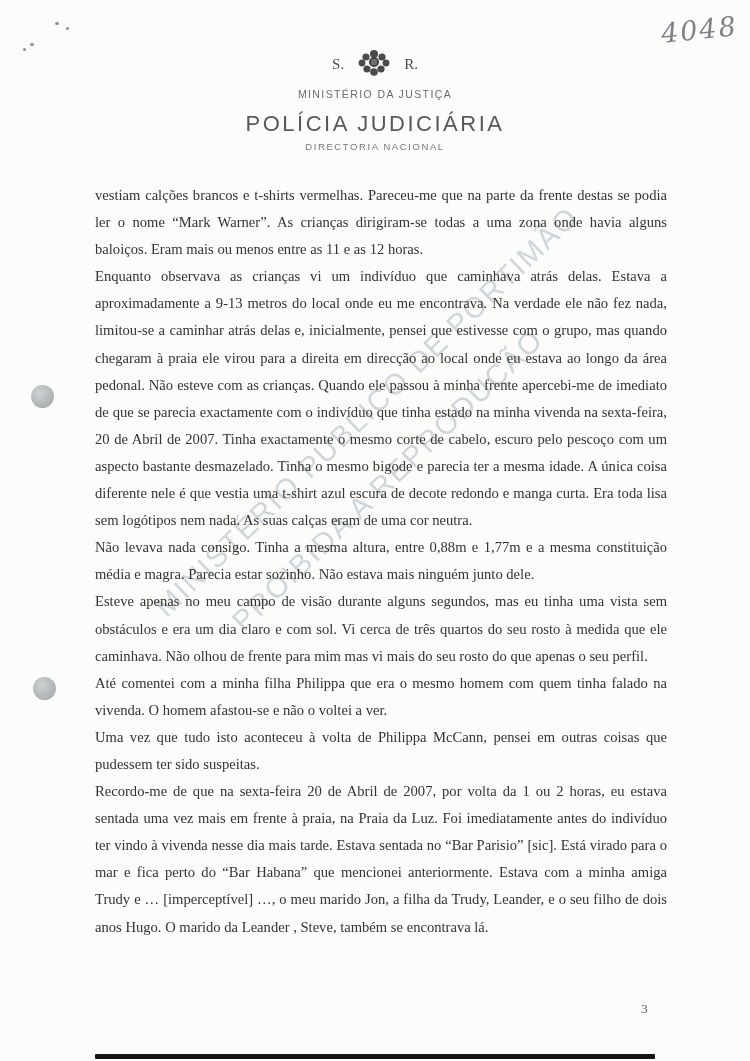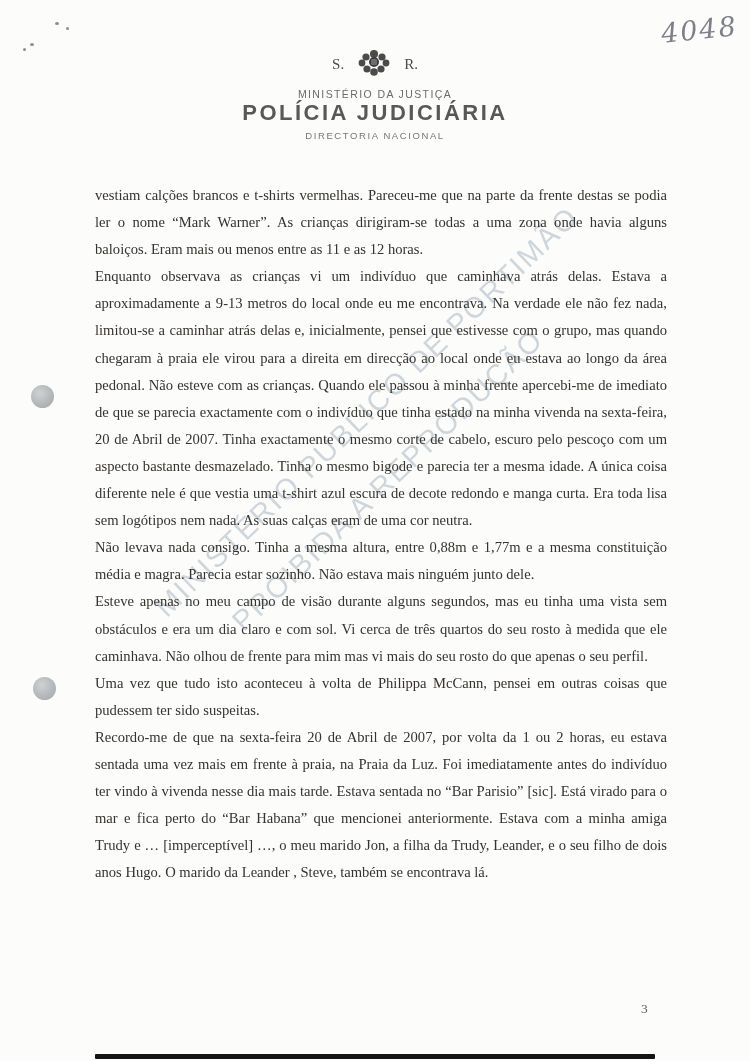--- a/index.html
+++ b/index.html
@@ -48,22 +48,23 @@
   .crest-initial{
     font-family:"Liberation Serif", serif;
     font-size:15px;color:#4c4c4c;
   }
   .crest{width:40px;height:36px;display:block;}
   .ministry{
     margin-top:4px;
     font-size:10.5px;letter-spacing:1.4px;color:#6b6b6b;text-align:center;
   }
   .pj-title{
+    margin-top:11px;
     font-size:22px;letter-spacing:2.5px;color:#585858;
-    font-weight:700;
+    font-weight:400;
   }
   .directoria{
     margin-top:4px;
     font-size:9.5px;letter-spacing:1.6px;color:#767676;
   }
   
   .watermark{
     position:absolute;left:118px;top:390px;width:510px;height:150px;
     transform:rotate(-44deg);
     text-align:center;
@@ -135,20 +136,21 @@
   <div class="watermark">
     <div>MINISTÉRIO PÚBLICO DE PORTIMÃO</div>
     <div>PROIBIDA A REPRODUÇÃO</div>
   </div>
 
   <div class="statement">
       <p>vestiam calções brancos e t-shirts vermelhas. Pareceu-me que na parte da frente destas se podia ler o nome “Mark Warner”. As crianças dirigiram-se todas a uma zona onde havia alguns baloiços. Eram mais ou menos entre as 11 e as 12 horas.</p>
       <p>Enquanto observava as crianças vi um indivíduo que caminhava atrás delas. Estava a aproximadamente a 9-13 metros do local onde eu me encontrava. Na verdade ele não fez nada, limitou-se a caminhar atrás delas e, inicialmente, pensei que estivesse com o grupo, mas quando chegaram à praia ele virou para a direita em direcção ao local onde eu estava ao longo da área pedonal. Não esteve com as crianças. Quando ele passou à minha frente apercebi-me de imediato de que se parecia exactamente com o indivíduo que tinha estado na minha vivenda na sexta-feira, 20 de Abril de 2007. Tinha exactamente o mesmo corte de cabelo, escuro pelo pescoço com um aspecto bastante desmazelado. Tinha o mesmo bigode e parecia ter a mesma idade. A única coisa diferente nele é que vestia uma t-shirt azul escura de decote redondo e manga curta. Era toda lisa sem logótipos nem nada. As suas calças eram de uma cor neutra.</p>
       <p>Não levava nada consigo. Tinha a mesma altura, entre 0,88m e 1,77m e a mesma constituição média e magra. Parecia estar sozinho. Não estava mais ninguém junto dele.</p>
       <p>Esteve apenas no meu campo de visão durante alguns segundos, mas eu tinha uma vista sem obstáculos e era um dia claro e com sol. Vi cerca de três quartos do seu rosto à medida que ele caminhava. Não olhou de frente para mim mas vi mais do seu rosto do que apenas o seu perfil.</p>
+      <p>Até comentei com a minha filha Philippa que era o mesmo homem com quem tinha falado na vivenda. O homem afastou-se e não o voltei a ver.</p>
       <p>Uma vez que tudo isto aconteceu à volta de Philippa McCann, pensei em outras coisas que pudessem ter sido suspeitas.</p>
       <p>Recordo-me de que na sexta-feira 20 de Abril de 2007, por volta da 1 ou 2 horas, eu estava sentada uma vez mais em frente à praia, na Praia da Luz. Foi imediatamente antes do indivíduo ter vindo à vivenda nesse dia mais tarde. Estava sentada no “Bar Parisio” [sic]. Está virado para o mar e fica perto do “Bar Habana” que mencionei anteriormente. Estava com a minha amiga Trudy e … [imperceptível] …, o meu marido Jon, a filha da Trudy, Leander, e o seu filho de dois anos Hugo. O marido da Leander , Steve, também se encontrava lá.</p>
     </div>
 
   <div class="pagenum">3</div>
 
   <div class="scanbar"></div>
 
 </div>
 

